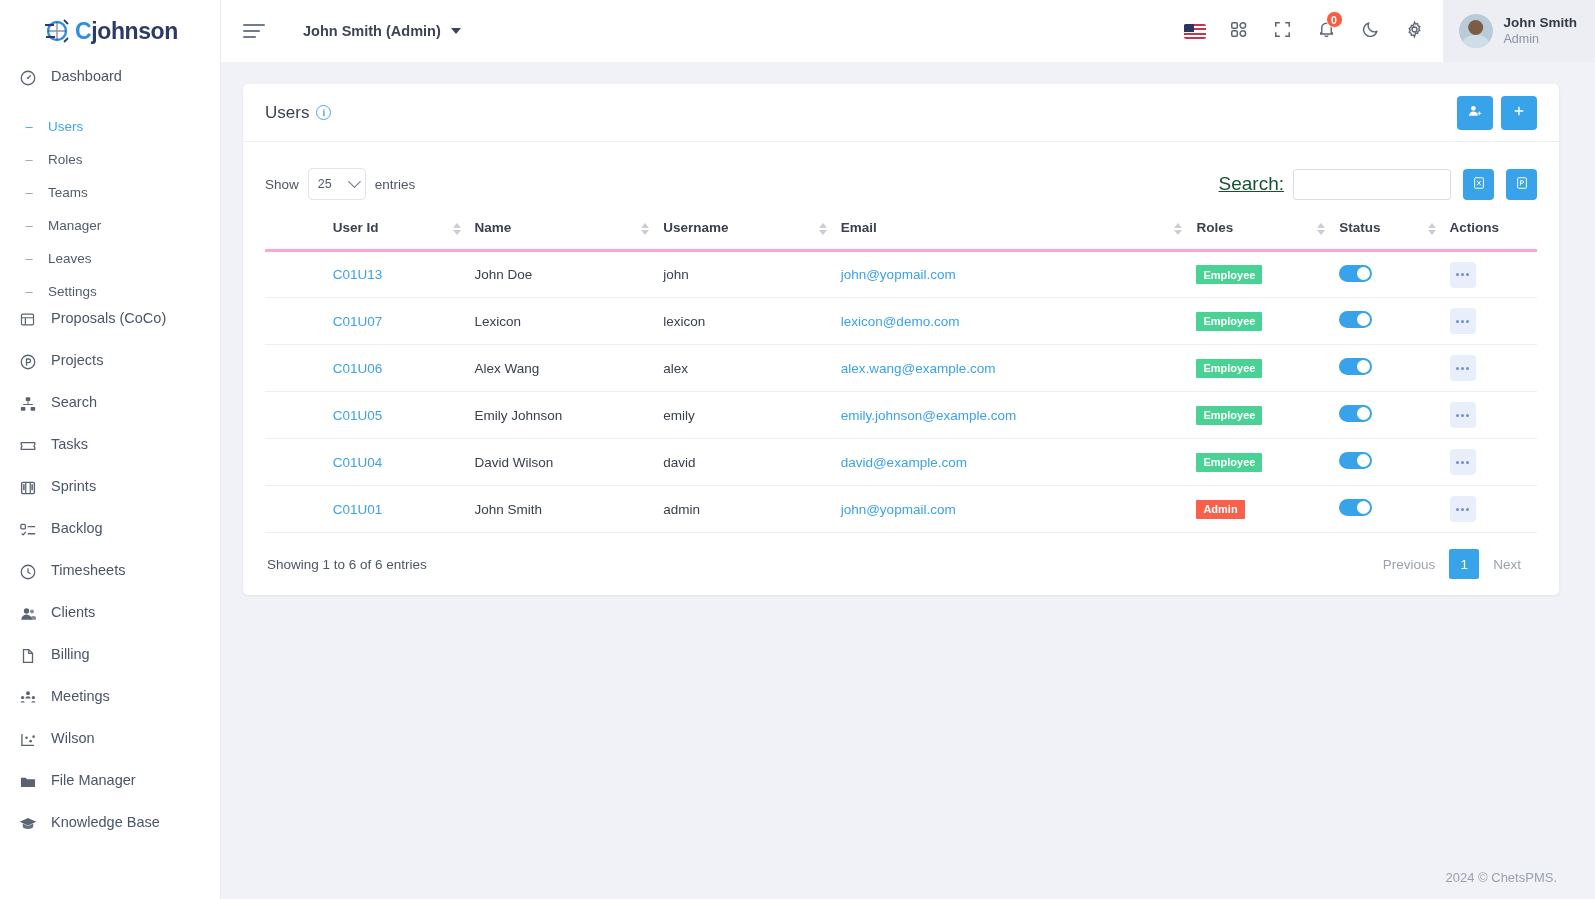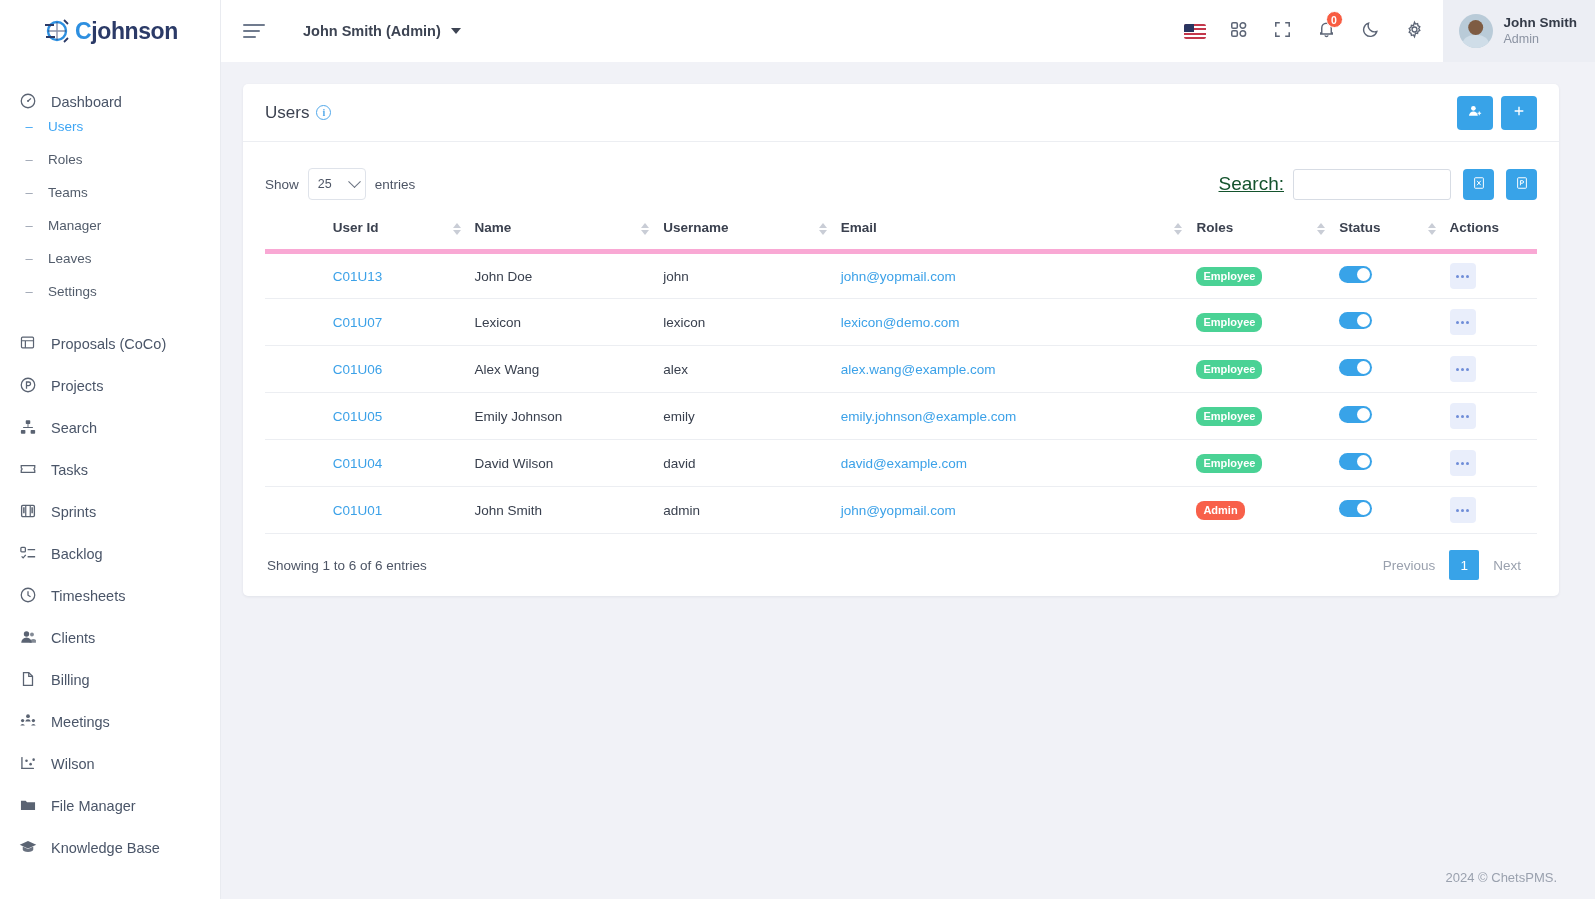--- a/index.html
+++ b/index.html
@@ -23,21 +23,21 @@
     justify-content: center; gap: 2px; flex: 0 0 62px;
   }
   .brand-logo { width: 30px; height: 30px; position: relative; margin-right: 1px; }
   .brand-text {
     font-size: 23px; font-weight: 700; color: #2b3a67;
     letter-spacing: -0.4px;
   }
   .brand-text .c { color: #2d8fe0; }
   .nav { flex: 1; overflow: hidden; padding-top: 6px; }
   .nav-item {
-    display: flex; align-items: flex-end; gap: 14px;
+    display: flex; align-items: flex-start; gap: 14px;
     height: 42px; padding: 0 18px; cursor: pointer;
     color: #4a5568; font-size: 14.5px; position: relative;
   }
   .nav-item .ico {
     width: 19px; height: 19px; display: flex;
     align-items: center; justify-content: center; flex: 0 0 19px;
     color: #5a6372;
   }
   .nav-item.active { color: #3da5f4; }
   .nav-item.active .ico { color: #3da5f4; }
@@ -142,21 +142,21 @@
     outline: none; padding: 0 8px; font-size: 13px; font-family: "Liberation Sans", sans-serif;
   }
   .exp-btn {
     width: 31px; height: 31px; border-radius: 4px; background: #38a3e8; color: #fff;
     border: none; cursor: pointer; display: flex; align-items: center; justify-content: center;
     margin-left: 3px;
   }
   table { width: 100%; border-collapse: collapse; }
   thead th {
     text-align: left; font-size: 13.5px; font-weight: 700; color: #3b414f;
-    padding: 12px 0 14px 0; border-bottom: 5px solid #f9a8d4; position: relative;
+    padding: 12px 0 14px 0; border-bottom: 3px solid #f9a8d4; position: relative;
     white-space: nowrap;
   }
   th .sortbox { position: absolute; right: 14px; top: 50%; transform: translateY(-50%);
     display: flex; flex-direction: column; gap: 2px; }
   th .sortbox i { width: 0; height: 0; border-left: 4px solid transparent;
     border-right: 4px solid transparent; display: block; }
   th .sortbox i.up { border-bottom: 5px solid #c9cdd6; }
   th .sortbox i.dn { border-top: 5px solid #c9cdd6; }
   tbody td { padding: 0; border-bottom: 1px solid #eceef2; height: 47px;
     font-size: 13.5px; color: #39404e; vertical-align: middle; }
@@ -169,21 +169,21 @@
   .c-status { width: 115px; }
   .c-act { width: 90px; }
   .row-avatar { width: 27px; height: 27px; border-radius: 50%; overflow: hidden;
     position: relative; }
   .row-avatar .head { position: absolute; left: 50%; top: 16%; width: 44%; height: 44%;
     transform: translateX(-50%); border-radius: 50%; }
   .row-avatar .body { position: absolute; left: 50%; top: 60%; width: 80%; height: 58%;
     transform: translateX(-50%); border-radius: 44% 44% 0 0; }
   .lnk { color: #3ba1e8; text-decoration: none; cursor: pointer; }
   .chip { display: inline-flex; align-items: center; height: 19px; padding: 0 7px;
-    border-radius: 8px; color: #fff; font-size: 11px; font-weight: 700; }
+    border-radius: 1px; color: #fff; font-size: 11px; font-weight: 700; }
   .chip.emp { background: #4ad295; }
   .chip.adm { background: #f8604a; }
   .toggle { width: 33px; height: 17px; border-radius: 10px; background: #38a3e8;
     position: relative; cursor: pointer; display: inline-block; }
   .toggle::after { content: ""; position: absolute; right: 2px; top: 2px;
     width: 13px; height: 13px; border-radius: 50%; background: #fff; }
   .act-btn { width: 26px; height: 26px; border-radius: 4px; background: #e9eefb;
     border: none; cursor: pointer; display: flex; align-items: center;
     justify-content: center; gap: 2px; }
   .act-btn i { width: 3px; height: 3px; border-radius: 50%; background: #6f8dd8; display: block; }

